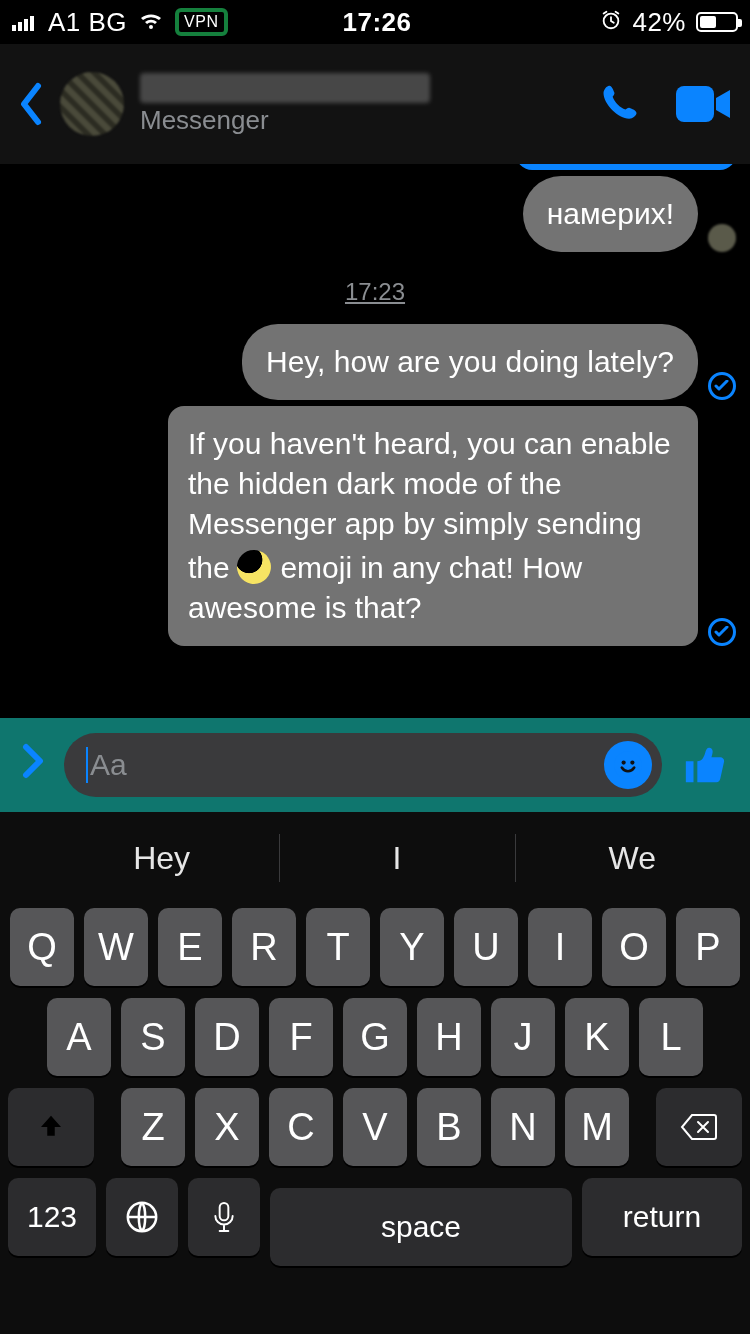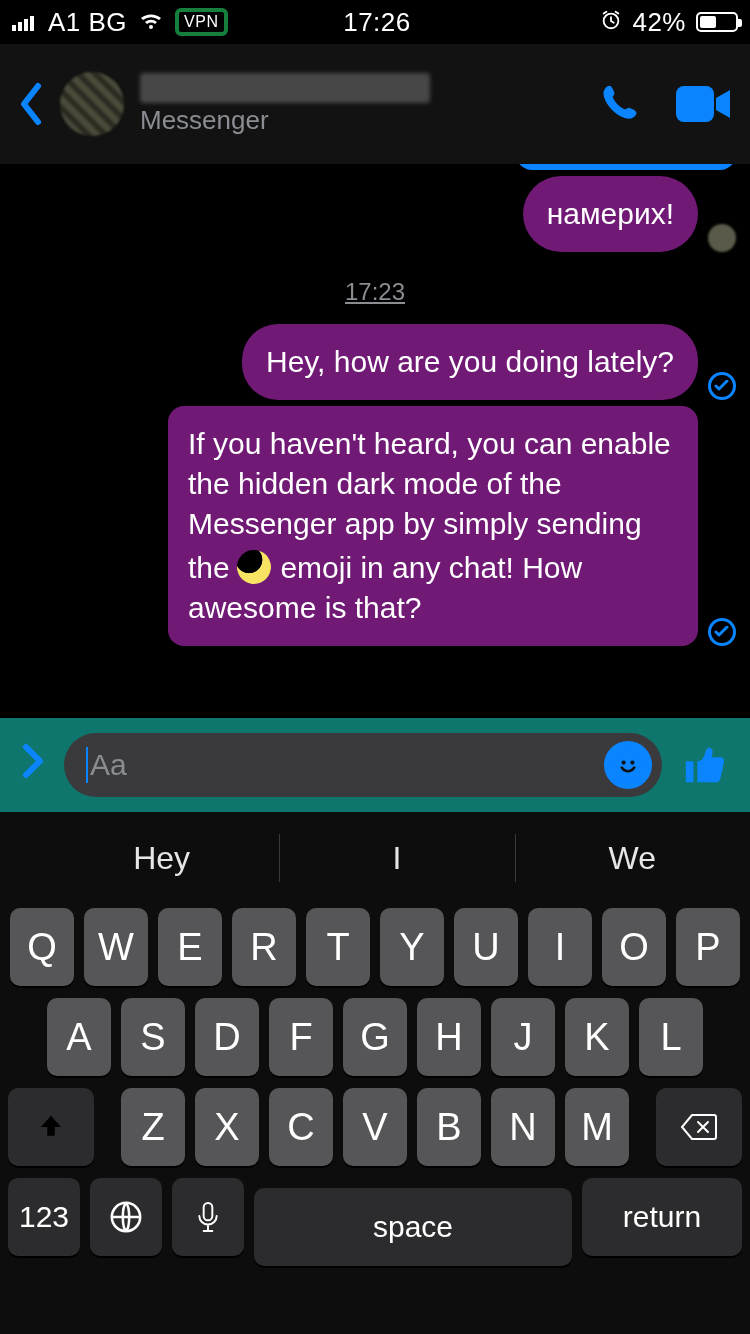--- a/index.html
+++ b/index.html
@@ -1,40 +1,40 @@
 <!DOCTYPE html>
 <html><head>
 <meta charset="utf-8">
 <style>
   * { box-sizing: border-box; margin: 0; padding: 0; font-family: -apple-system, "Helvetica Neue", Arial, sans-serif; }
   html, body { width: 750px; height: 1334px; background: #000; color: #fff; overflow: hidden; }
 
   
   .status-bar { height: 44px; display: flex; align-items: center; justify-content: space-between; padding: 0 12px; font-size: 26px; letter-spacing: .5px; gap: 28px; }
   .status-left, .status-right { display: flex; align-items: center; gap: 10px; }
-  .status-center { position: absolute; left: 4px; right: 0; text-align: center; font-weight: 400; pointer-events: none; }
+  .status-center { position: absolute; left: 4px; right: 0; text-align: center; font-weight: 700; pointer-events: none; }
   .vpn-badge { border: 4px solid #15803d; border-radius: 6px; font-size: 16px; padding: 0 5px; line-height: 20px; font-weight: 500; }
   .battery { width: 42px; height: 20px; border: 2px solid #fff; border-radius: 5px; position: relative; }
   .battery:after { content: ""; position: absolute; right: -6px; top: 5px; width: 4px; height: 8px; background: #fff; border-radius: 0 2px 2px 0; }
   .battery .fill { position: absolute; left: 2px; top: 2px; bottom: 2px; background: #fff; border-radius: 2px; }
 
   
   .chat-header { height: 120px; background: #121212; display: flex; align-items: center; padding: 0 18px; gap: 16px; }
   .back-btn svg, .call-btn svg, .video-btn svg { display: block; }
   .avatar { width: 64px; height: 64px; border-radius: 50%; background: repeating-linear-gradient(45deg,#4a4a3a,#4a4a3a 6px,#2c2c22 6px,#2c2c22 12px); filter: blur(1px); position: relative; }
   .title-block { flex: 1; display: flex; flex-direction: column; justify-content: center; }
   .contact-name { height: 30px; width: 290px; background: #6b6b6b; border-radius: 4px; filter: blur(2px); opacity: .6; }
   .subtitle { color: #8a8d91; font-size: 26px; margin-top: 2px; }
   .hdr-actions { display: flex; gap: 34px; align-items: center; margin-left: auto; }
 
   
   .conversation { height: calc(1334px - 44px - 94px - 94px - 548px); overflow: hidden; padding: 6px 14px 0 14px; position: relative; }
   .row { display: flex; align-items: flex-end; margin: 6px 0; }
   .row.right { justify-content: flex-end; }
-  .bubble { background: #701a75; color: #fff; font-size: 30px; line-height: 40px; padding: 18px 24px; border-radius: 36px; max-width: 520px; }
+  .bubble { background: #737373; color: #fff; font-size: 30px; line-height: 40px; padding: 18px 24px; border-radius: 36px; max-width: 520px; }
   .bubble.small { border-radius: 44px; }
   .bubble.big  { max-width: 530px; border-radius: 16px; padding-left: 20px; }
   .delivered { width: 28px; height: 28px; border-radius: 50%; border: 3px solid #0a84ff; display: flex; align-items: center; justify-content: center; margin-left: 10px; }
   .delivered svg { display: block; }
   .seen-avatar { width: 28px; height: 28px; border-radius: 50%; background: #5a5a4a; margin-left: 10px; filter: blur(1px); }
   .timestamp { text-align: center; color: #8a8d91; font-size: 24px; margin: 26px 0 18px; text-decoration: underline; }
   .moon { display: inline-block; width: 34px; height: 34px; border-radius: 50%; background: radial-gradient(circle at 32% 32%, #000 40%, #f7e463 42%); transform: rotate(10deg) translateY(6px); }
 
   
   .composer { height: 94px; background: #0f766e; display: flex; align-items: center; padding: 0 22px; gap: 20px; }
@@ -55,21 +55,21 @@
   .key.letter { width: 64px; }
   .key.wide1 { width: 86px; background: #2c2c2e; }
   .krow.indent { padding: 0 44px; }
   .krow.r3 { padding: 0 8px; justify-content: space-between; }
   .r3-mid { display:flex; gap:10px; }
   .shift-key { background:#d0d0d2; color:#000; }
   .krow.r4 { padding: 0 8px; gap: 10px; }
   .krow.r4 .key { background:#2c2c2e; }
   .space-key { flex: 1; font-size: 30px; margin-top: 10px; }
   .return-key { width: 160px; font-size: 30px; }
-  .num-key { width: 72px; font-size: 30px; }
+  .num-key { width: 88px; font-size: 30px; }
   .icon-key { width: 72px; }
 
   .no-select { user-select:none; -webkit-user-select:none; }
 </style>
 </head>
 <body class="no-select">
 
 <div class="status-bar">
   <div class="status-left">
     <span>

